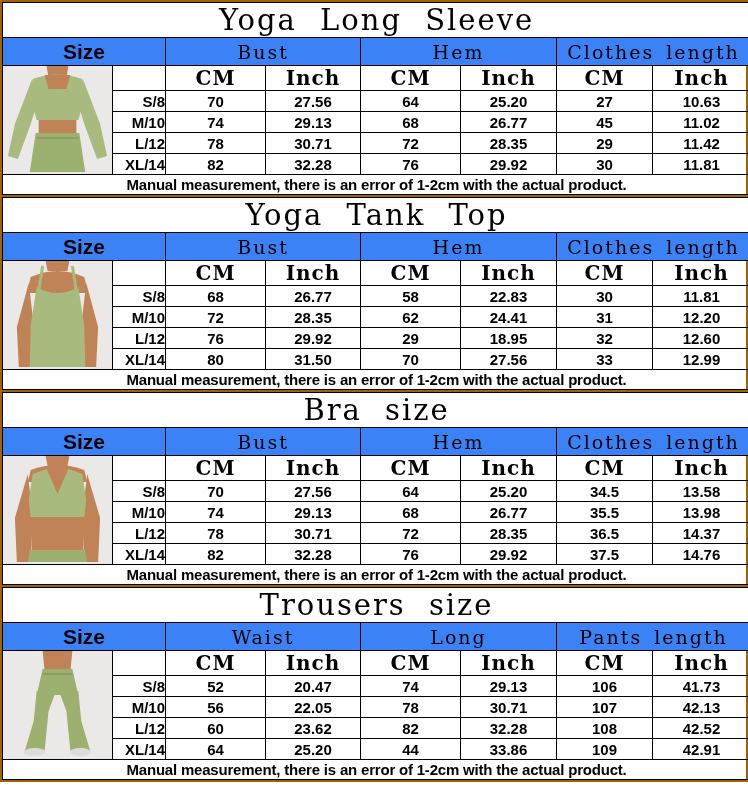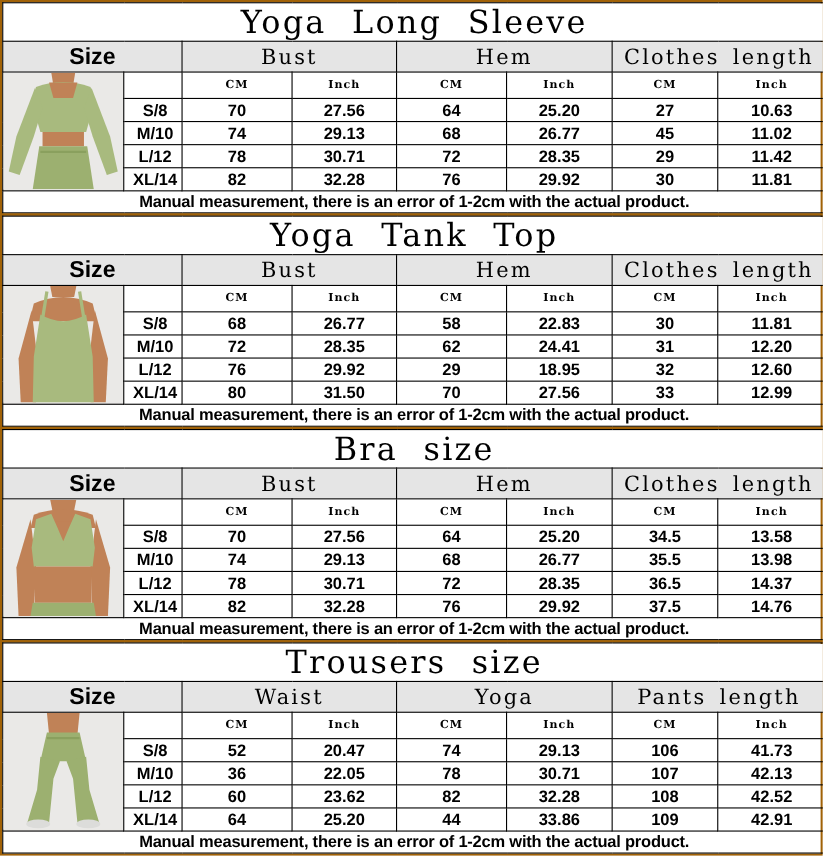--- a/index.html
+++ b/index.html
@@ -19,36 +19,36 @@
   col.c-cm2   { width:100px; }
   col.c-in2   { width:96px;  }
   col.c-cm3   { width:96px;  }
   col.c-in3   { width:98px;  }
 
   .title-row td {
     height:34px; background:#fff;
     font-family:"DejaVu Serif", serif; font-weight:400;
     font-size:29px; letter-spacing:2px; word-spacing:12px; color:#000;
   }
-  .head-row td { height:27px; background:#e5e5e5; }
+  .head-row td { height:27px; background:#3b82f6; }
   .size-h {
     font-weight:bold; font-size:21px; color:#000;
     font-family:"Liberation Sans", sans-serif;
   }
   .measure-h {
     font-family:"DejaVu Serif", serif; font-size:19px;
     letter-spacing:2px; word-spacing:4px; color:#000;
   }
   .unit-row td { height:23px; }
   .unit {
     font-family:"DejaVu Serif", serif; font-weight:bold;
-    font-size:10px; letter-spacing:1px;
+    font-size:20px; letter-spacing:1px;
   }
   .dr td { height:20px; font-weight:bold; font-size:15px; color:#000; }
-  .dr td.size-lbl { text-align:center; padding-left:4px; }
+  .dr td.size-lbl { text-align:right; padding-left:4px; }
   .nv { color:#333f50; }
   .note-row td {
     height:19px; font-weight:bold; font-size:15px;
     letter-spacing:-0.2px; color:#000;
   }
   td.photo { padding:0; vertical-align:top; background:#eae9e7; }
   td.photo svg { display:block; width:100%; height:106px; }
 </style>
 </head>
 <body>
@@ -325,21 +325,21 @@
         <col class="c-cm3">
         <col class="c-in3">
       </colgroup>
 <tbody>
         <tr class="title-row">
           <td colspan="8">Trousers size</td>
         </tr>
 <tr class="head-row">
   <td colspan="2" class="size-h">Size</td>
   <td colspan="2" class="measure-h">Waist</td>
-  <td colspan="2" class="measure-h">Yoga</td>
+  <td colspan="2" class="measure-h">Long</td>
   <td colspan="2" class="measure-h">Pants length</td>
 </tr>
 <tr class="unit-row">
   <td class="photo" rowspan="5">
     <svg viewBox="0 0 110 106" preserveAspectRatio="none">
       <rect width="110" height="106" fill="#eae9e7"></rect>
       <path d="M40 0 H70 L68 20 H42 Z" fill="#c08257"></path>
       <path d="M40 18 L70 18 L76 44 L34 44 Z" fill="#9cb070"></path>
       <path d="M40 23 H70" stroke="#8aa05e" stroke-width="2" fill="none"></path>
       <path d="M34 40 L31 70 L22 100 L42 100 L46 60 L52 44 Z" fill="#9cb070"></path>
@@ -360,21 +360,21 @@
   <td class="size-lbl">S/8</td>
   <td>52</td>
   <td>20.47</td>
   <td class="nv">74</td>
   <td>29.13</td>
   <td>106</td>
   <td>41.73</td>
 </tr>
 <tr class="dr">
   <td class="size-lbl">M/10</td>
-  <td>36</td>
+  <td>56</td>
   <td>22.05</td>
   <td>78</td>
   <td>30.71</td>
   <td>107</td>
   <td>42.13</td>
 </tr>
 <tr class="dr">
   <td class="size-lbl">L/12</td>
   <td>60</td>
   <td>23.62</td>

